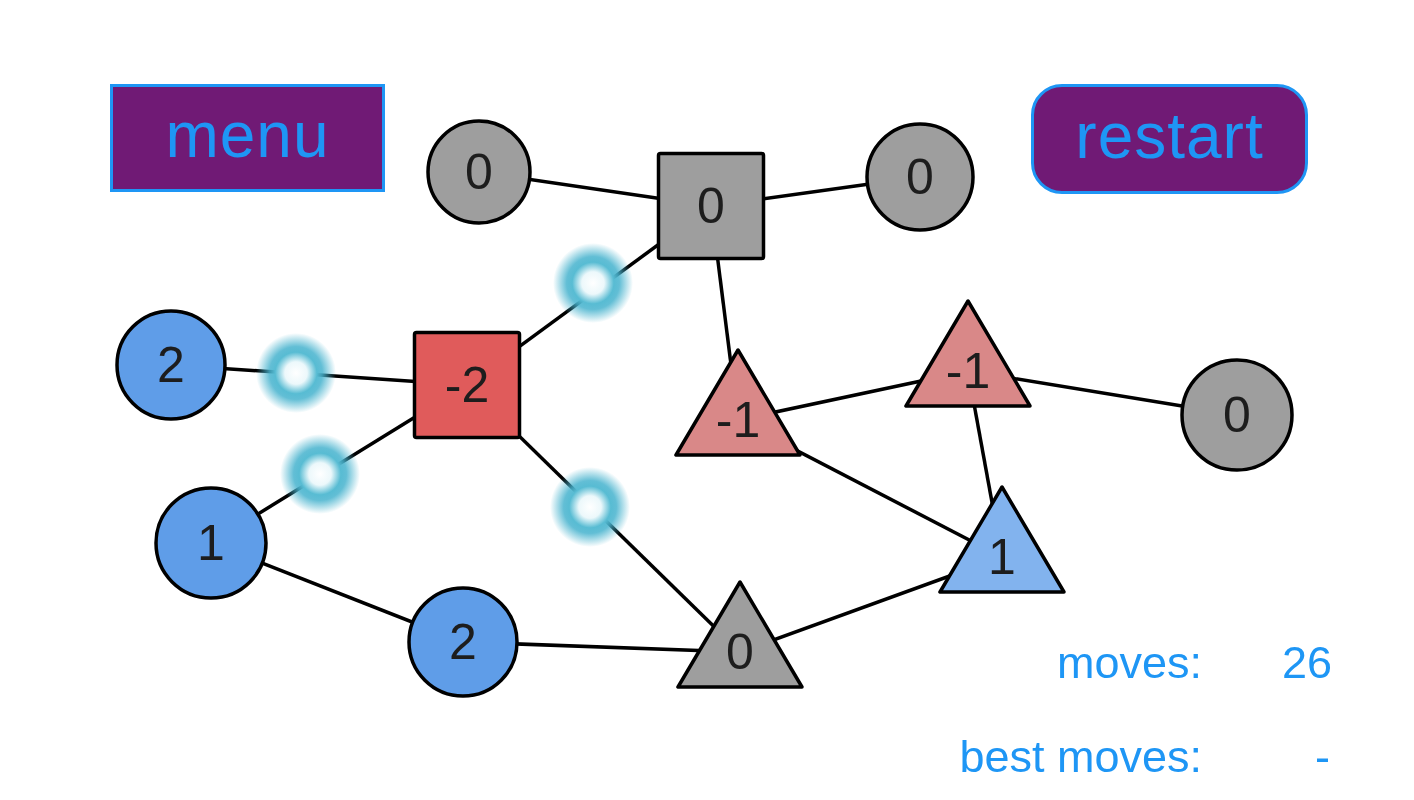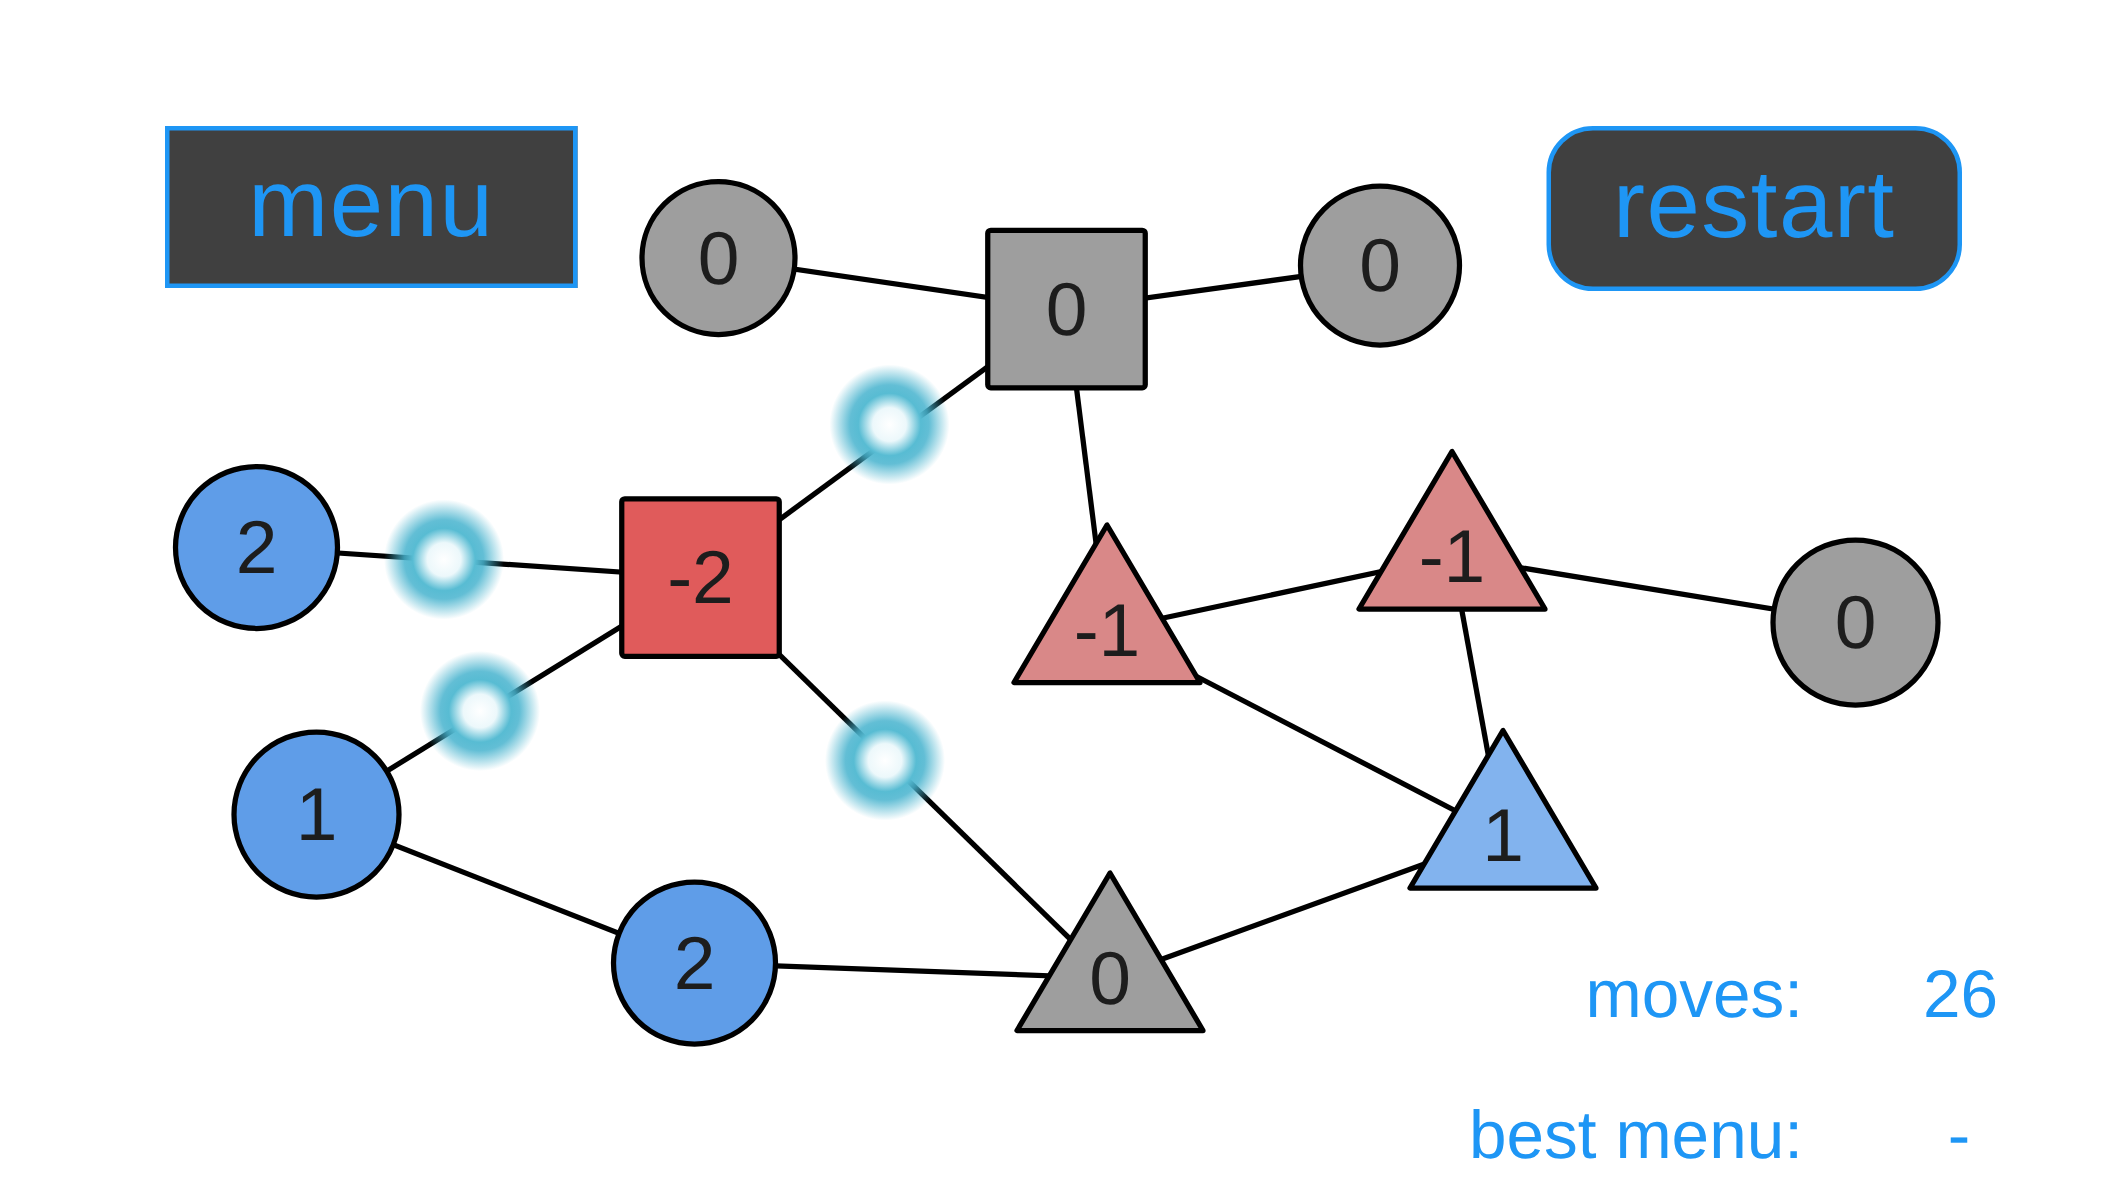--- a/index.html
+++ b/index.html
@@ -24,21 +24,21 @@
     position: absolute;
     display: flex;
     align-items: center;
     justify-content: center;
     border: 3px solid var(--accent);
     color: var(--accent);
     font-size: 64px;
     font-weight: 300;
     letter-spacing: 1px;
     cursor: pointer;
-    background: #404040;
+    background: #701a75;
     box-sizing: border-box;
     line-height: 1;
     padding-bottom: 6px;
   }
   #menu-btn   { left: 110px; top: 84px; width: 275px; height: 108px; }
   #restart-btn{ left: 1031px; top: 84px; width: 277px; height: 110px; border-radius: 31px; }
   .scoreboard {
     position: absolute;
     right: 84px;
     top: 636px;
@@ -46,21 +46,21 @@
     grid-template-columns: auto 88px;
     column-gap: 34px;
     row-gap: 2px;
     color: var(--accent);
     font-size: 45px;
     font-weight: 300;
     line-height: 54px;
     gap: 40px;
   }
   .scoreboard .lbl { text-align: right; }
-  .scoreboard .val { text-align: center; margin-left: 40px; }
+  .scoreboard .val { text-align: right; margin-left: 40px; }
   svg text {
     font-family: "Liberation Sans", sans-serif;
     font-weight: 300;
     fill: #1d1d1d;
   }
 </style>
 </head>
 <body>
 
 <div class="stage">
@@ -119,17 +119,17 @@
       <text x="740" y="652" text-anchor="middle" dominant-baseline="central" font-size="50">0</text>
     </svg>
 
   <div id="menu-btn" class="ui-button">menu</div>
 
   <div id="restart-btn" class="ui-button">restart</div>
 
   <div class="scoreboard">
     <div class="lbl">moves:</div>
     <div class="val">26</div>
-    <div class="lbl">best menu:</div>
+    <div class="lbl">best moves:</div>
     <div class="val">-</div>
   </div>
 
 </div>
 
 </body></html>

